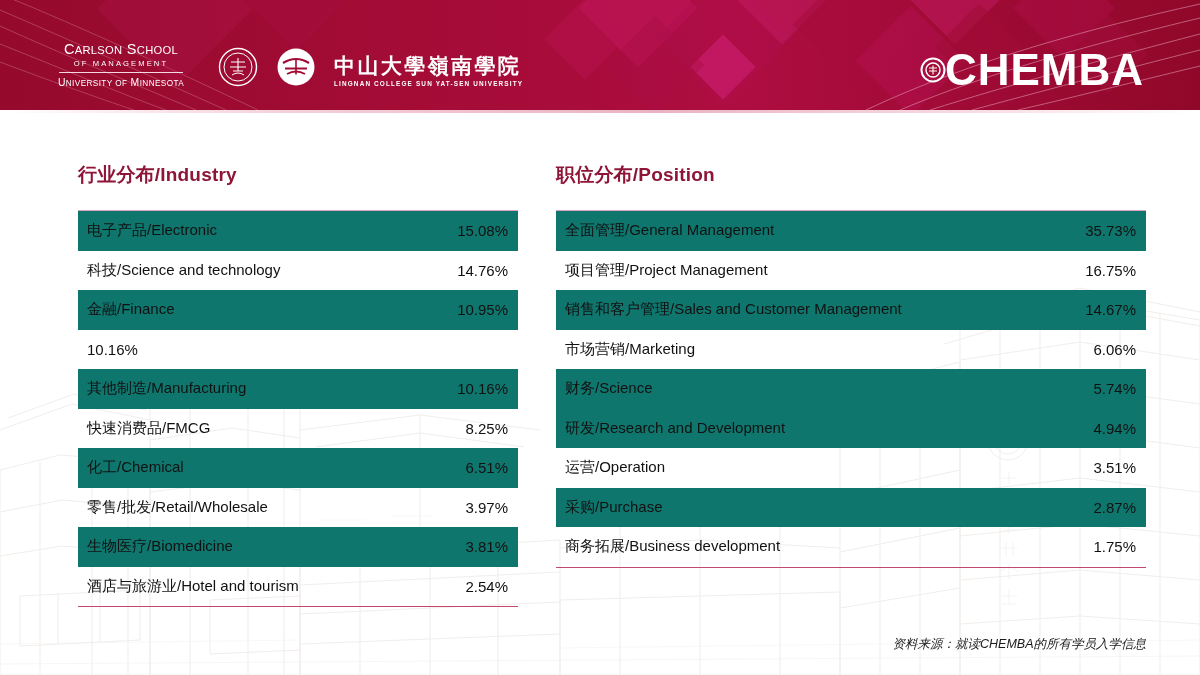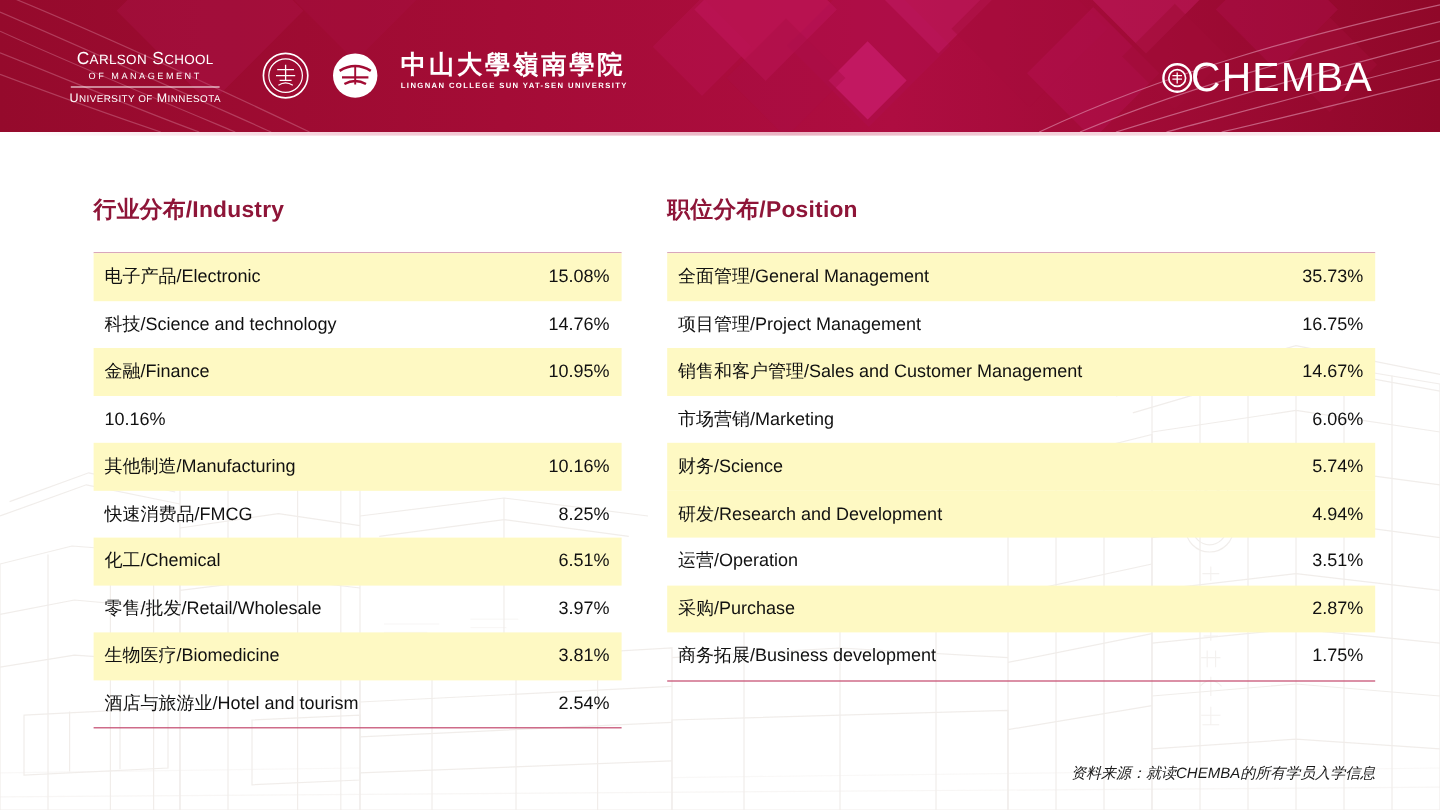--- a/index.html
+++ b/index.html
@@ -36,38 +36,38 @@
     font-family:Liberation Sans, sans-serif;
   }
   .lc-l1 { font-size:14.5px; letter-spacing:.3px; line-height:1.05; white-space:nowrap; }
   .lc-l1 .sm { font-size:11.2px; }
   .lc-l2 { font-size:7.6px; letter-spacing:2.1px; margin-top:2px; }
   .lc-rule { height:1px; background:rgba(255,255,255,.85); margin:4px 2px 4px; }
   .lc-l3 { font-size:10.4px; letter-spacing:.4px; white-space:nowrap; }
   .lc-l3 .sm { font-size:8.2px; }
 
   
-  .logo-lingnan { position:absolute; left:218px; top:43px; height:44px; display:flex; align-items:flex-start; gap:18px; }
+  .logo-lingnan { position:absolute; left:218px; top:43px; height:44px; display:flex; align-items:flex-end; gap:18px; }
   .ln-seal { width:40px; height:40px; flex:0 0 auto; }
   .ln-text { display:flex; flex-direction:column; justify-content:center; color:#fff; }
   .ln-cn {
     font-family:"Liberation Serif","DejaVu Serif",serif;
     font-size:21px; font-weight:700; letter-spacing:2.4px; line-height:1.05; white-space:nowrap;
   }
   .ln-en { font-size:6.4px; letter-spacing:1.15px; margin-top:3px; white-space:nowrap; font-weight:700; }
 
   
   .logo-chemba {
     position:absolute; right:56px; top:48px; display:flex; align-items:center; gap:2px;
     color:#fff;
   }
   .chemba-mark { width:26px; height:26px; flex:0 0 auto; margin-right:-3px; }
   .chemba-word {
     font-family:"Liberation Sans","DejaVu Sans",sans-serif;
-    font-size:34px; font-weight:400; letter-spacing:1px; line-height:1;
+    font-size:44px; font-weight:700; letter-spacing:1px; line-height:1;
     white-space:nowrap;
   }
 
   
   .content { position:absolute; left:0; top:110px; width:1200px; height:565px; z-index:2; }
 
   .panel { position:absolute; top:52px; }
   .panel.left  { left:78px;  width:440px; }
   .panel.right { left:556px; width:590px; }
 
@@ -76,21 +76,21 @@
     font-size:19px; font-weight:700; letter-spacing:.2px;
     font-family:"Liberation Sans","DejaVu Sans",sans-serif;
     margin-bottom:22px; white-space:nowrap;
   }
 
   .tbl { width:100%; border-top:1.6px solid #d9a7bb; border-bottom:1.6px solid #c3486d; }
   .row {
     display:flex; align-items:center; justify-content:space-between;
     height:39.5px; padding:0 10px 0 9px;
   }
-  .row.alt { background:#fef9c3;gap:25px; }
+  .row.alt { background:#0f766e;gap:25px; }
   .cell-label {
     font-size:15px; color:#111; white-space:nowrap; letter-spacing:0;
     font-family:"Liberation Sans","DejaVu Sans",sans-serif;
   }
   .cell-value {
     font-size:15px; color:#111; white-space:nowrap; font-variant-numeric:tabular-nums;
     font-family:"Liberation Sans","DejaVu Sans",sans-serif;
   }
 
   .source-note {

